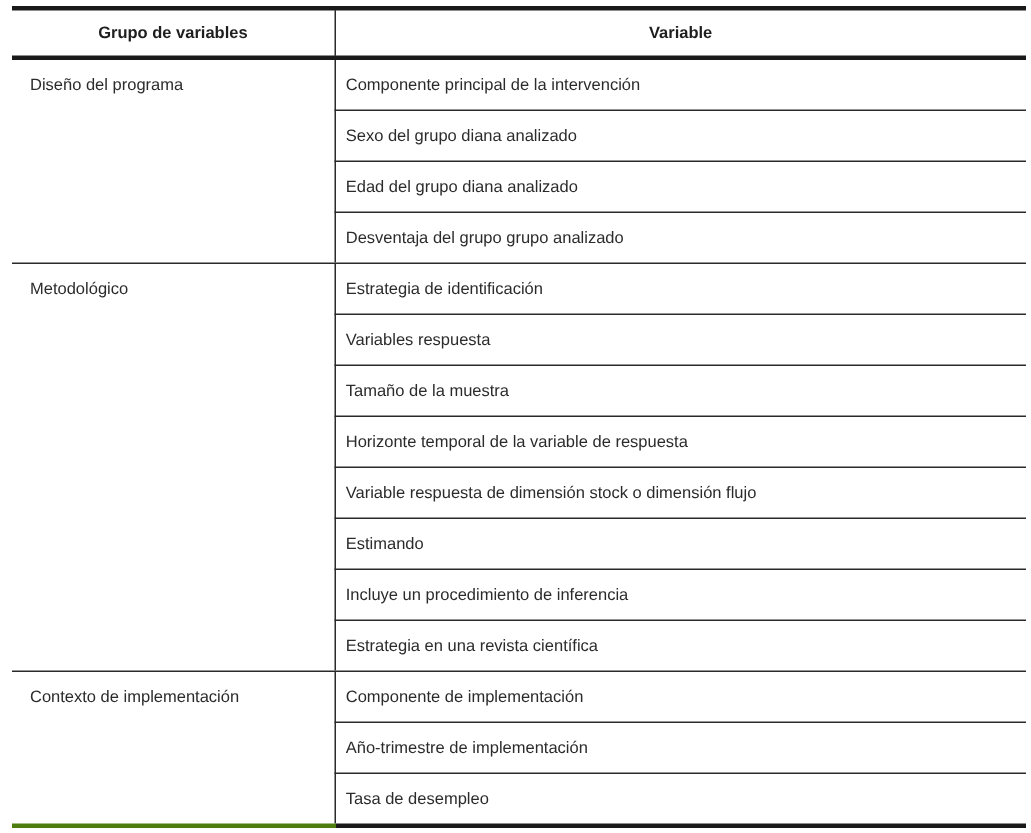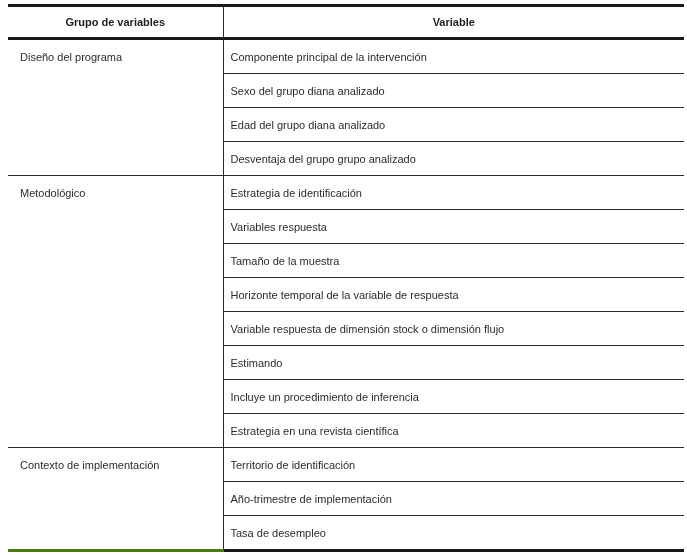--- a/index.html
+++ b/index.html
@@ -121,21 +121,21 @@
       </tr>
       <tr>
         <td class="var-cell">Incluye un procedimiento de inferencia</td>
       </tr>
       <tr>
         <td class="var-cell">Estrategia en una revista científica</td>
       </tr>
 
       <tr>
         <td class="group-cell last-group" rowspan="3" style="width:180px;">Contexto de implementación</td>
-        <td class="var-cell">Territorio de identificación</td>
+        <td class="var-cell">Componente de implementación</td>
       </tr>
       <tr>
         <td class="var-cell">Año-trimestre de implementación</td>
       </tr>
       <tr class="last-row">
         <td class="var-cell">Tasa de desempleo</td>
       </tr>
     </tbody>
   </table>
 </div>

